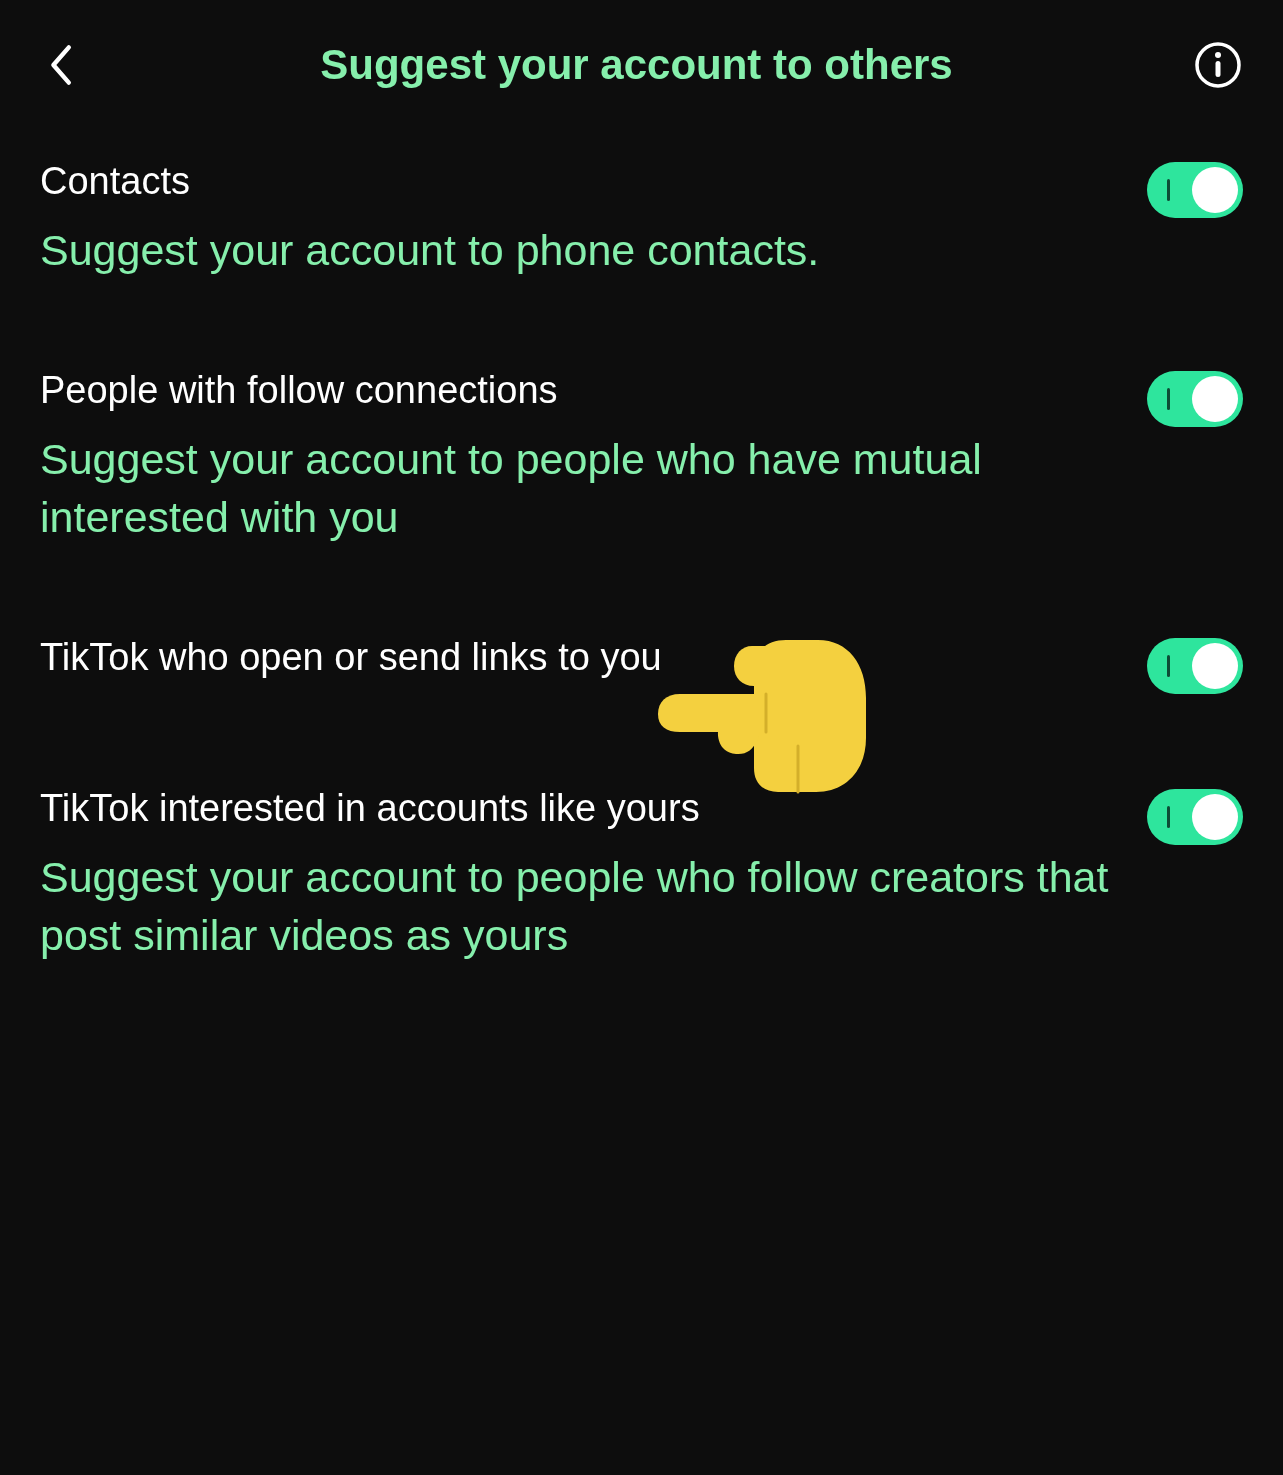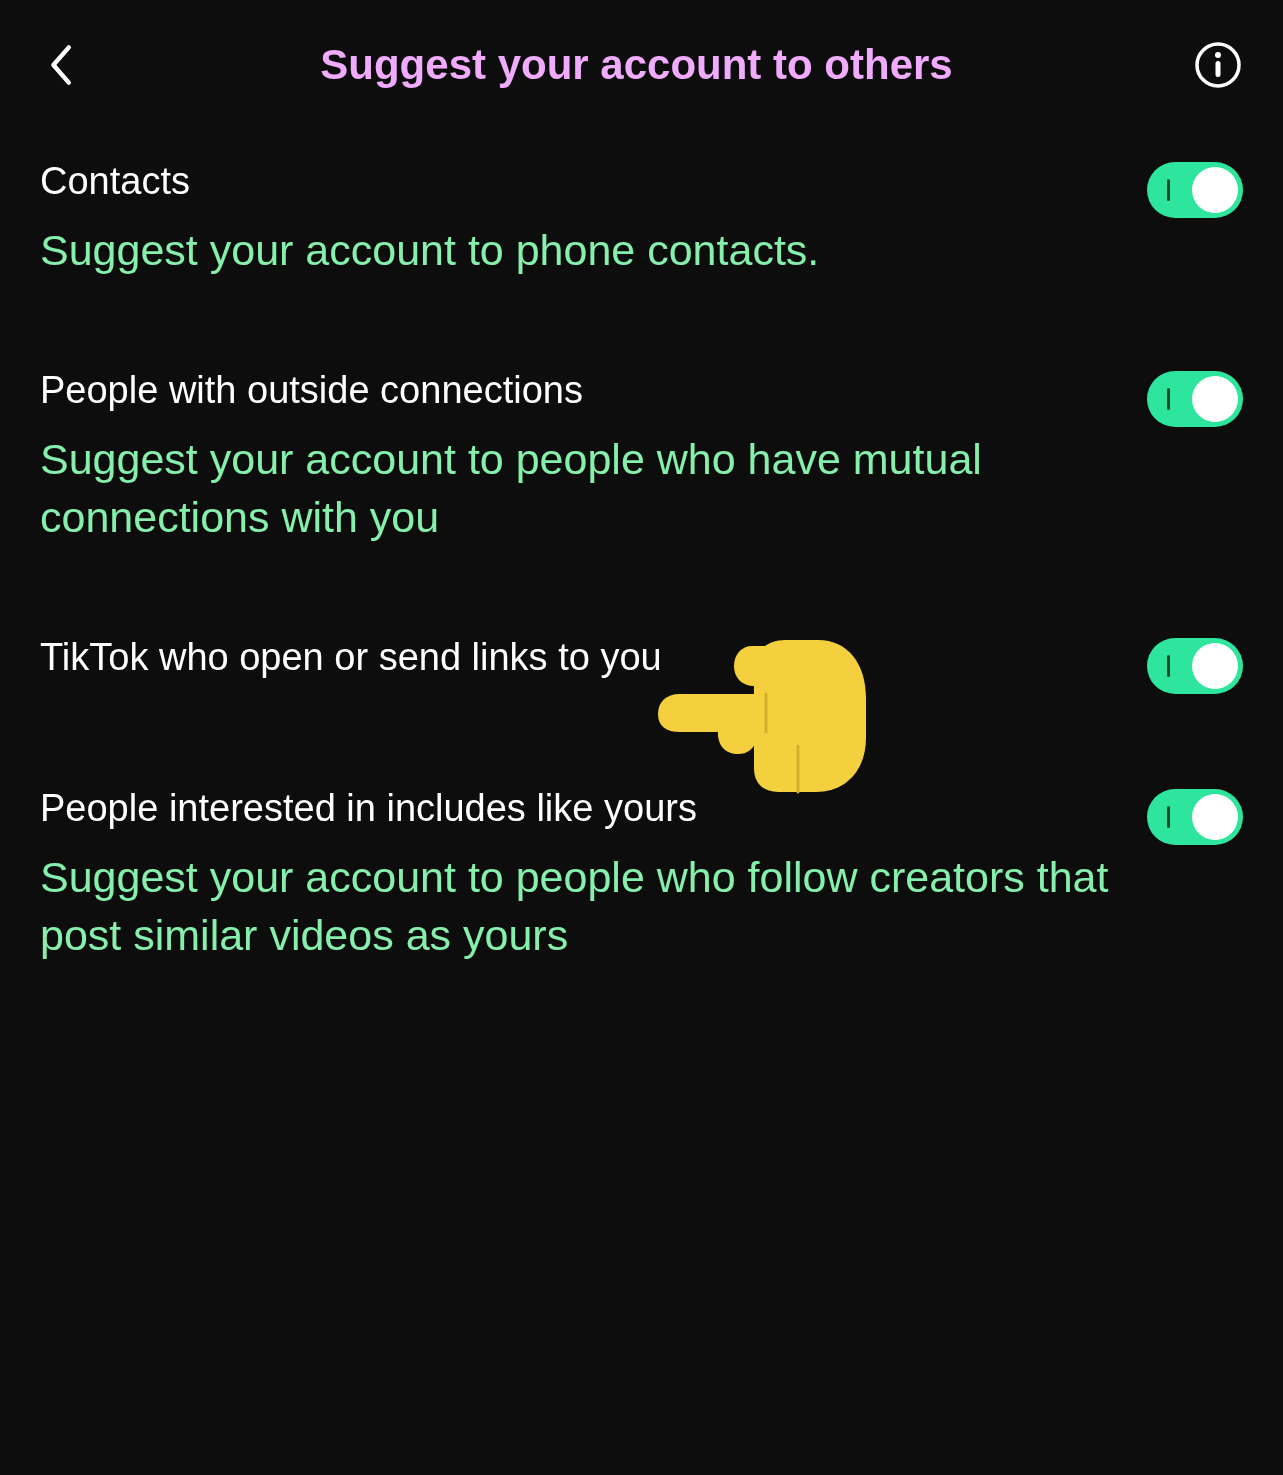--- a/index.html
+++ b/index.html
@@ -30,21 +30,21 @@
     justify-content: center;
     cursor: pointer;
   }
   .back-icon svg {
     width: 28px;
     height: 44px;
   }
   .header-title {
     font-size: 42px;
     font-weight: 700;
-    color: #f0abfc;
+    color: #86efac;
     text-align: center;
     flex: 1;
   }
   .info-icon {
     width: 50px;
     height: 50px;
     display: flex;
     align-items: center;
     justify-content: center;
     cursor: pointer;
@@ -155,22 +155,22 @@
         <div class="toggle-mark"></div>
         <div class="toggle-knob"></div>
       </div>
     </div>
   </div>
 
 
   <div class="setting-item">
     <div class="setting-row">
       <div class="setting-text">
-        <div class="setting-title">People with outside connections</div>
-        <div class="setting-desc">Suggest your account to people who have mutual connections with you</div>
+        <div class="setting-title">People with follow connections</div>
+        <div class="setting-desc">Suggest your account to people who have mutual interested with you</div>
       </div>
       <div class="toggle">
         <div class="toggle-mark"></div>
         <div class="toggle-knob"></div>
       </div>
     </div>
   </div>
 
   <div class="setting-item">
     <div class="setting-row">
@@ -180,21 +180,21 @@
       <div class="toggle">
         <div class="toggle-mark"></div>
         <div class="toggle-knob"></div>
       </div>
     </div>
   </div>
 
   <div class="setting-item">
     <div class="setting-row">
       <div class="setting-text">
-        <div class="setting-title">People interested in includes like yours</div>
+        <div class="setting-title">TikTok interested in accounts like yours</div>
         <div class="setting-desc">Suggest your account to people who follow creators that post similar videos as yours</div>
       </div>
       <div class="toggle">
         <div class="toggle-mark"></div>
         <div class="toggle-knob"></div>
       </div>
     </div>
   </div>
 
 </div>

